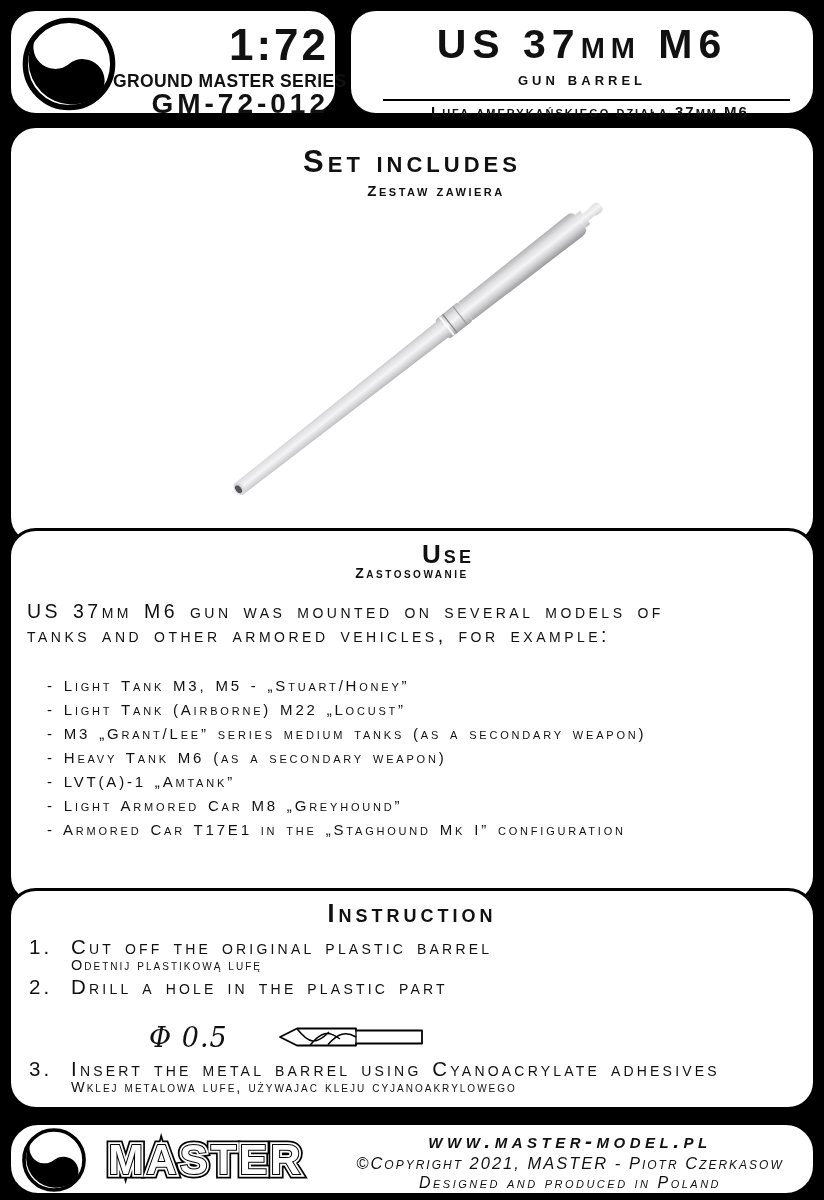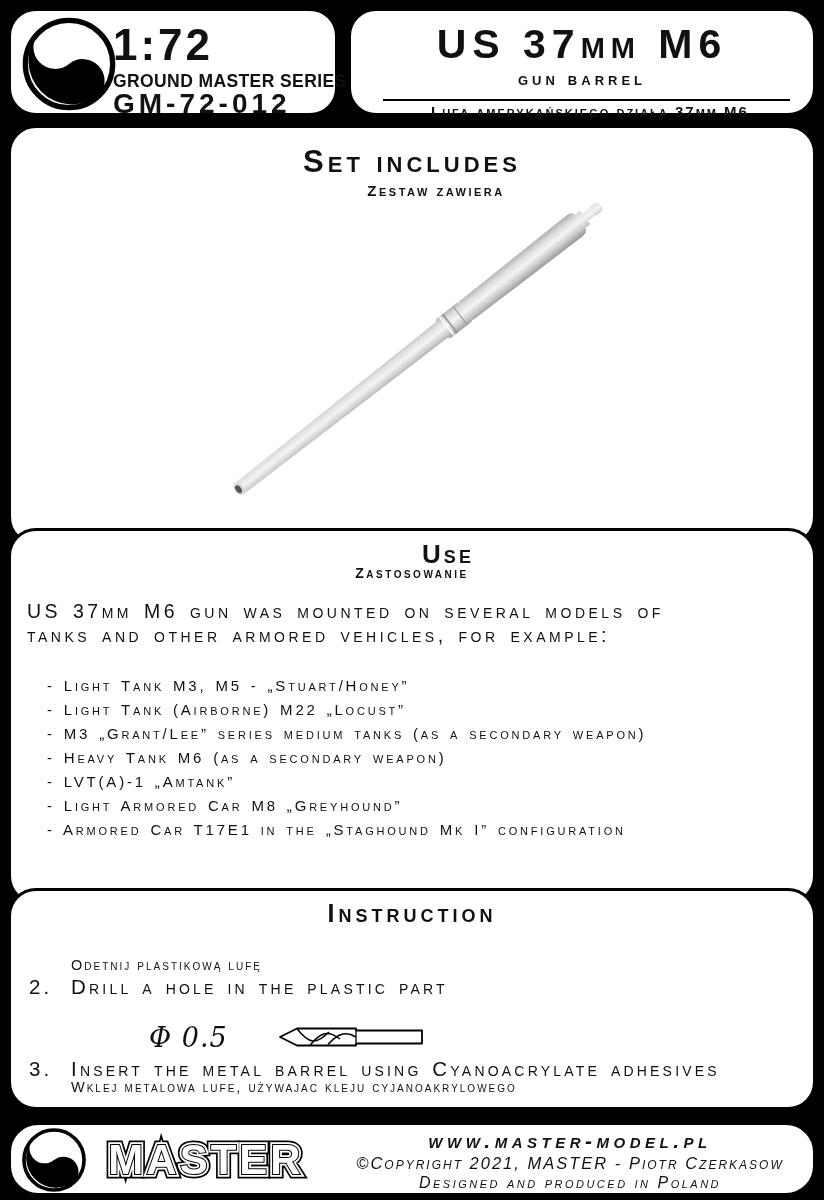--- a/index.html
+++ b/index.html
@@ -5,21 +5,21 @@
   html,body{margin:0;padding:0;background:#000;}
   .page{position:relative;width:824px;height:1200px;background:#000;overflow:hidden;
         font-family:"Liberation Sans",sans-serif;color:#111;}
   .box{position:absolute;background:#fff;border:3.5px solid #000;box-sizing:border-box;}
   .sc{font-variant:small-caps;}
   .ctr{text-align:center;}
 
   
   .logo-box{left:8px;top:8px;width:330px;height:108px;border-radius:28px;}
   .swirl{position:absolute;}
-  .logo-col{position:absolute;left:102px;top:0;width:216px;height:100%;text-align:left;}
+  .logo-col{position:absolute;left:102px;top:0;width:216px;height:100%;text-align:right;}
   .scale-txt{position:absolute;left:0;top:9px;width:100%;font-weight:bold;font-size:44px;letter-spacing:3px;}
   .series-txt{position:absolute;left:0;top:60px;width:100%;font-weight:bold;font-size:17.5px;letter-spacing:0.4px;white-space:nowrap;}
   .code-txt{position:absolute;left:0;top:77px;width:100%;font-weight:bold;font-size:28px;letter-spacing:4px;}
 
   .title-box{left:348px;top:8px;width:468px;height:108px;border-radius:28px;}
   .title-txt{position:absolute;left:0;top:10px;width:100%;font-weight:bold;font-size:41px;letter-spacing:6px;}
   .subtitle-txt{position:absolute;left:0;top:58px;width:100%;font-weight:bold;font-size:18px;letter-spacing:4px;}
   .title-rule{position:absolute;left:7%;top:88px;width:88%;height:0;border-top:2px solid #000;}
   .subtitle-pl{position:absolute;left:8px;top:92px;width:100%;font-weight:bold;font-size:15px;letter-spacing:2px;white-space:nowrap;}
 
@@ -128,20 +128,23 @@
       <li>- Heavy Tank M6 (as a secondary weapon)</li>
       <li>- LVT(A)-1 „Amtank”</li>
       <li>- Light Armored Car M8 „Greyhound”</li>
       <li>- Armored Car T17E1 in the „Staghound Mk I” configuration</li>
     </ul>
   </section>
 
   <section class="box ins-box">
     <div class="h-ins sc ctr">Instruction</div>
 
+    <div class="step-en sc s1">
+      <span class="n">1.</span><span>Cut off the original plastic barrel</span>
+    </div>
     <div class="step-pl sc s1p">Odetnij plastikową lufę</div>
 
     <div class="step-en sc s2">
       <span class="n">2.</span><span>Drill a hole in the plastic part</span>
     </div>
 
     <div class="drill-row">
       <span class="drill-dia">Φ 0.5</span>
       <svg width="150" height="26" viewBox="0 0 150 26">
         <path d="M4,13 L21,4.5 L80,4.5 L80,6.5 L146,6.5 L146,19.5 L80,19.5 L80,21.5 L21,21.5 Z" fill="#fff" stroke="#000" stroke-width="1.8" stroke-linejoin="round"></path>

